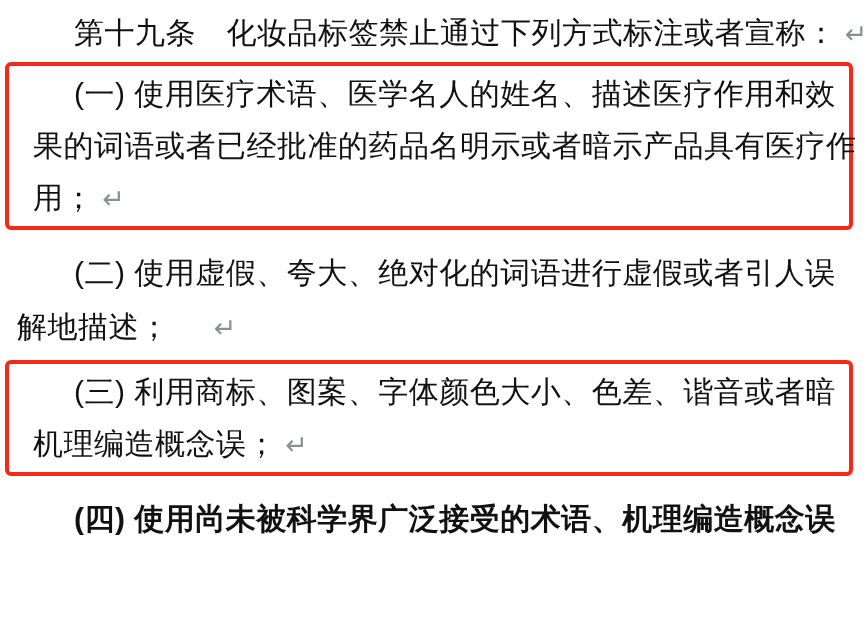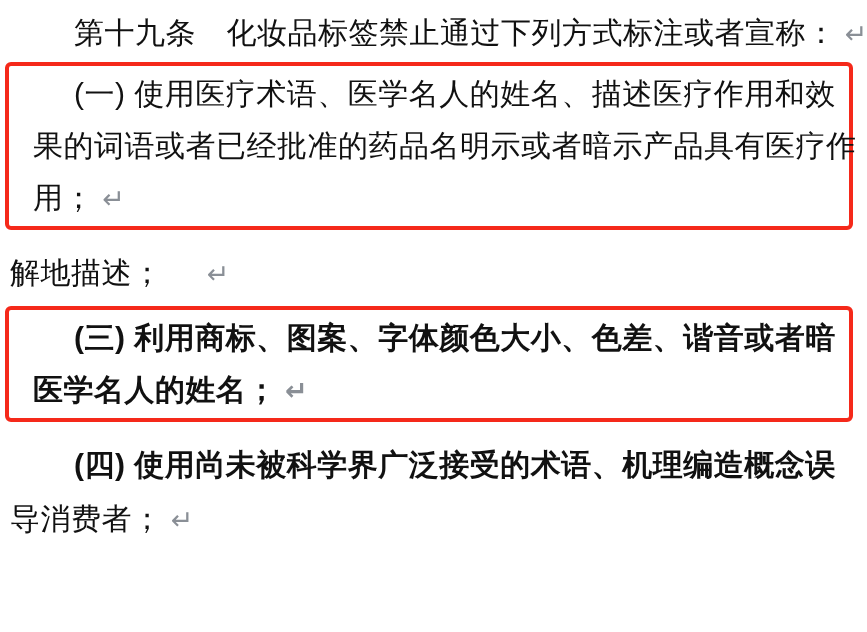--- a/index.html
+++ b/index.html
@@ -17,21 +17,21 @@
     padding-top: 6px;
     font-family: "Liberation Sans", "DejaVu Sans", sans-serif;
     color: #111111;
   }
   .line {
     height: 54px;
     line-height: 54px;
     font-size: 30px;
     letter-spacing: 0.5px;
     white-space: nowrap;
-    padding-left: 10px;
+    padding-left: 17px;
     box-sizing: border-box;
   }
   .line.indent {
     padding-left: 74px;
   }
   .redbox {
     box-sizing: border-box;
     margin: 2px 14px 16px 5px;
     border: 4px solid #f5291a;
     border-radius: 6px;
@@ -39,21 +39,21 @@
   }
   .redbox .line {
     height: 52px;
     line-height: 52px;
     padding-left: 24px;
   }
   .redbox .line.indent {
     padding-left: 65px;
   }
   .para-after-box { margin-top: 2px; }
-  .box-2 { margin-top: 6px; font-weight: bold; }
+  .box-2 { margin-top: 6px; }
   .para-after-box-2 { margin-top: 4px; font-weight: bold; }
   .pilcrow {
     color: #8a8f96;
     font-size: 27px;
     margin-left: 8px;
     letter-spacing: 0;
   }
   .pilcrow.gap {
     margin-left: 44px;
   }
@@ -72,30 +72,33 @@
       <span>(一) 使用医疗术语、医学名人的姓名、描述医疗作用和效</span>
     </div>
     <div class="line">
       <span>果的词语或者已经批准的药品名明示或者暗示产品具有医疗作</span>
     </div>
     <div class="line">
       <span>用；</span><span class="pilcrow">↵</span>
     </div>
   </div>
 
+  <div class="line indent para-after-box">
+    <span>(二) 使用虚假、夸大、绝对化的词语进行虚假或者引人误</span>
+  </div>
   <div class="line">
     <span>解地描述；</span><span class="pilcrow gap">↵</span>
   </div>
 
   <div class="redbox box-2">
     <div class="line indent">
       <span>(三) 利用商标、图案、字体颜色大小、色差、谐音或者暗</span>
     </div>
     <div class="line">
-      <span>医学名人的姓名；</span><span class="pilcrow">↵</span>
+      <span>机理编造概念误；</span><span class="pilcrow">↵</span>
     </div>
   </div>
 
   <div class="line indent para-after-box-2">
     <span>(四) 使用尚未被科学界广泛接受的术语、机理编造概念误</span>
   </div>
   <div class="line">
     <span>导消费者；</span><span class="pilcrow">↵</span>
   </div>
 

